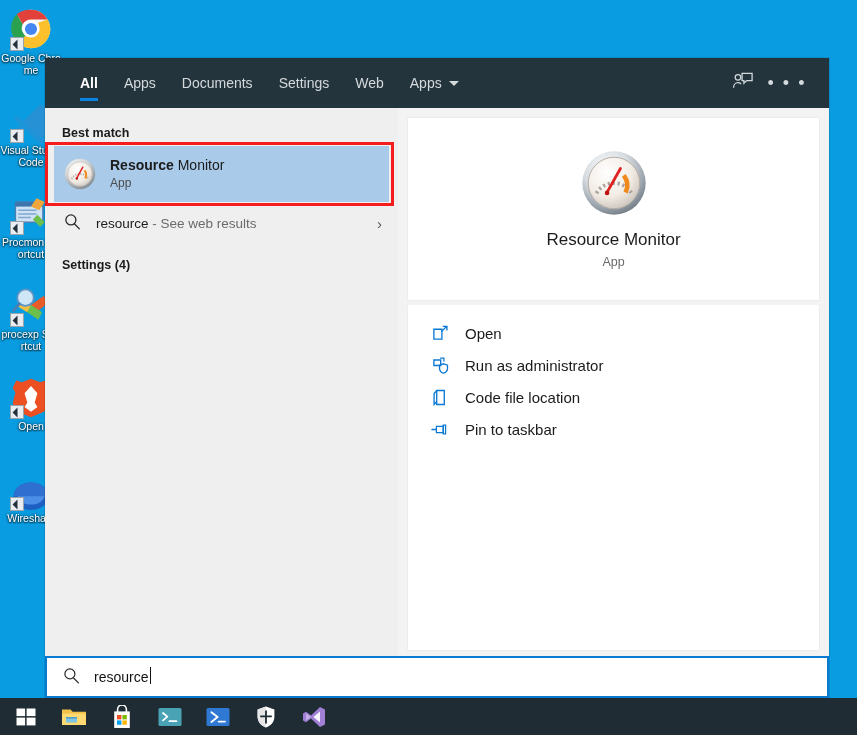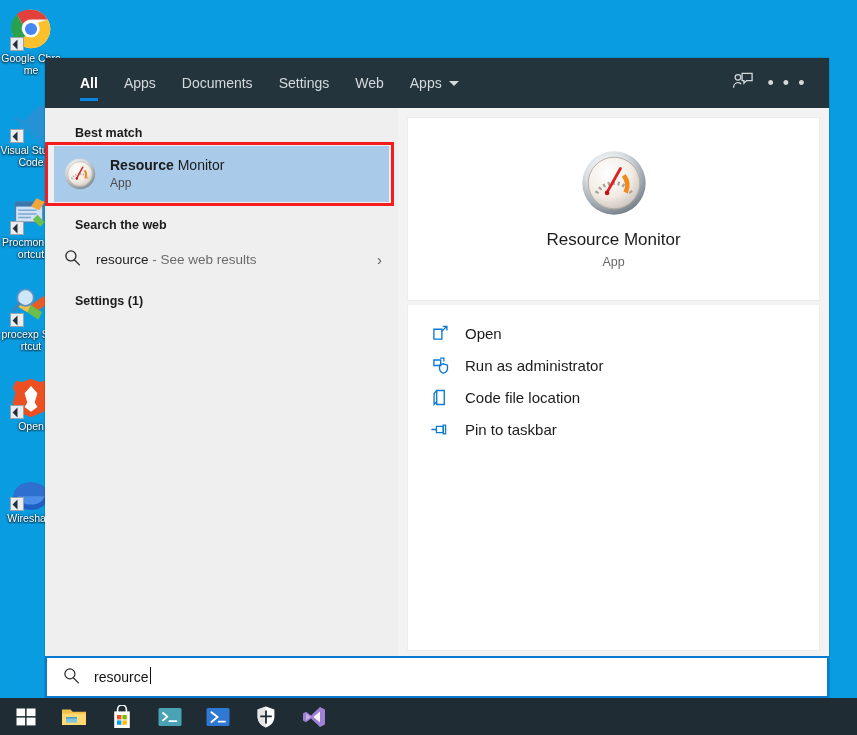--- a/index.html
+++ b/index.html
@@ -142,21 +142,21 @@
   #right-pane {
     flex: 1 1 auto;
     background: #f3f3f3;
     padding: 9px 9px 0 9px;
   }
 
   .section-title {
     font-size: 12.5px;
     font-weight: bold;
     color: #1b1b1b;
-    padding: 9px 0 6px 30px;
+    padding: 9px 0 6px 17px;
   }
 
   
   .best-wrap {
     position: relative;
     padding: 0 9px;
   }
   .best-row {
     display: flex;
     align-items: center;
@@ -439,34 +439,33 @@
                 <circle cx="16" cy="25.6" r="1.5" fill="#c01414"></circle>
               </svg>
             </span>
             <div class="best-text">
               <div class="best-title"><b>Resource</b><span> Monitor</span></div>
               <div class="best-sub">App</div>
             </div>
           </div>
         </div>
 
-        <div class="section-title" style="padding-top:16px">Search the web</div>
 
         <div class="web-row">
           <span>
             <svg width="17" height="17" viewBox="0 0 18 18">
               <circle cx="7.3" cy="7.3" r="5.3" fill="none" stroke="#2b2b2b" stroke-width="1.4"></circle>
               <path d="M11.2 11.6L16.3 16.8" stroke="#2b2b2b" stroke-width="1.4" stroke-linecap="round"></path>
             </svg>
           </span>
           <div class="web-label"><span>resource</span><span class="muted"> - See web results</span></div>
           <span class="chev-right">›</span>
         </div>
 
-        <div class="section-title" style="padding-top:16px">Settings (1)</div>
+        <div class="section-title" style="padding-top:16px">Settings (4)</div>
 
       </div>
 
       <div id="right-pane">
 
         <div class="preview-card">
           <span>
             <svg class="gauge" width="66" height="66" viewBox="0 0 40 40">
               <defs>
                 <radialGradient id="bez2" cx="38%" cy="28%" r="78%">

